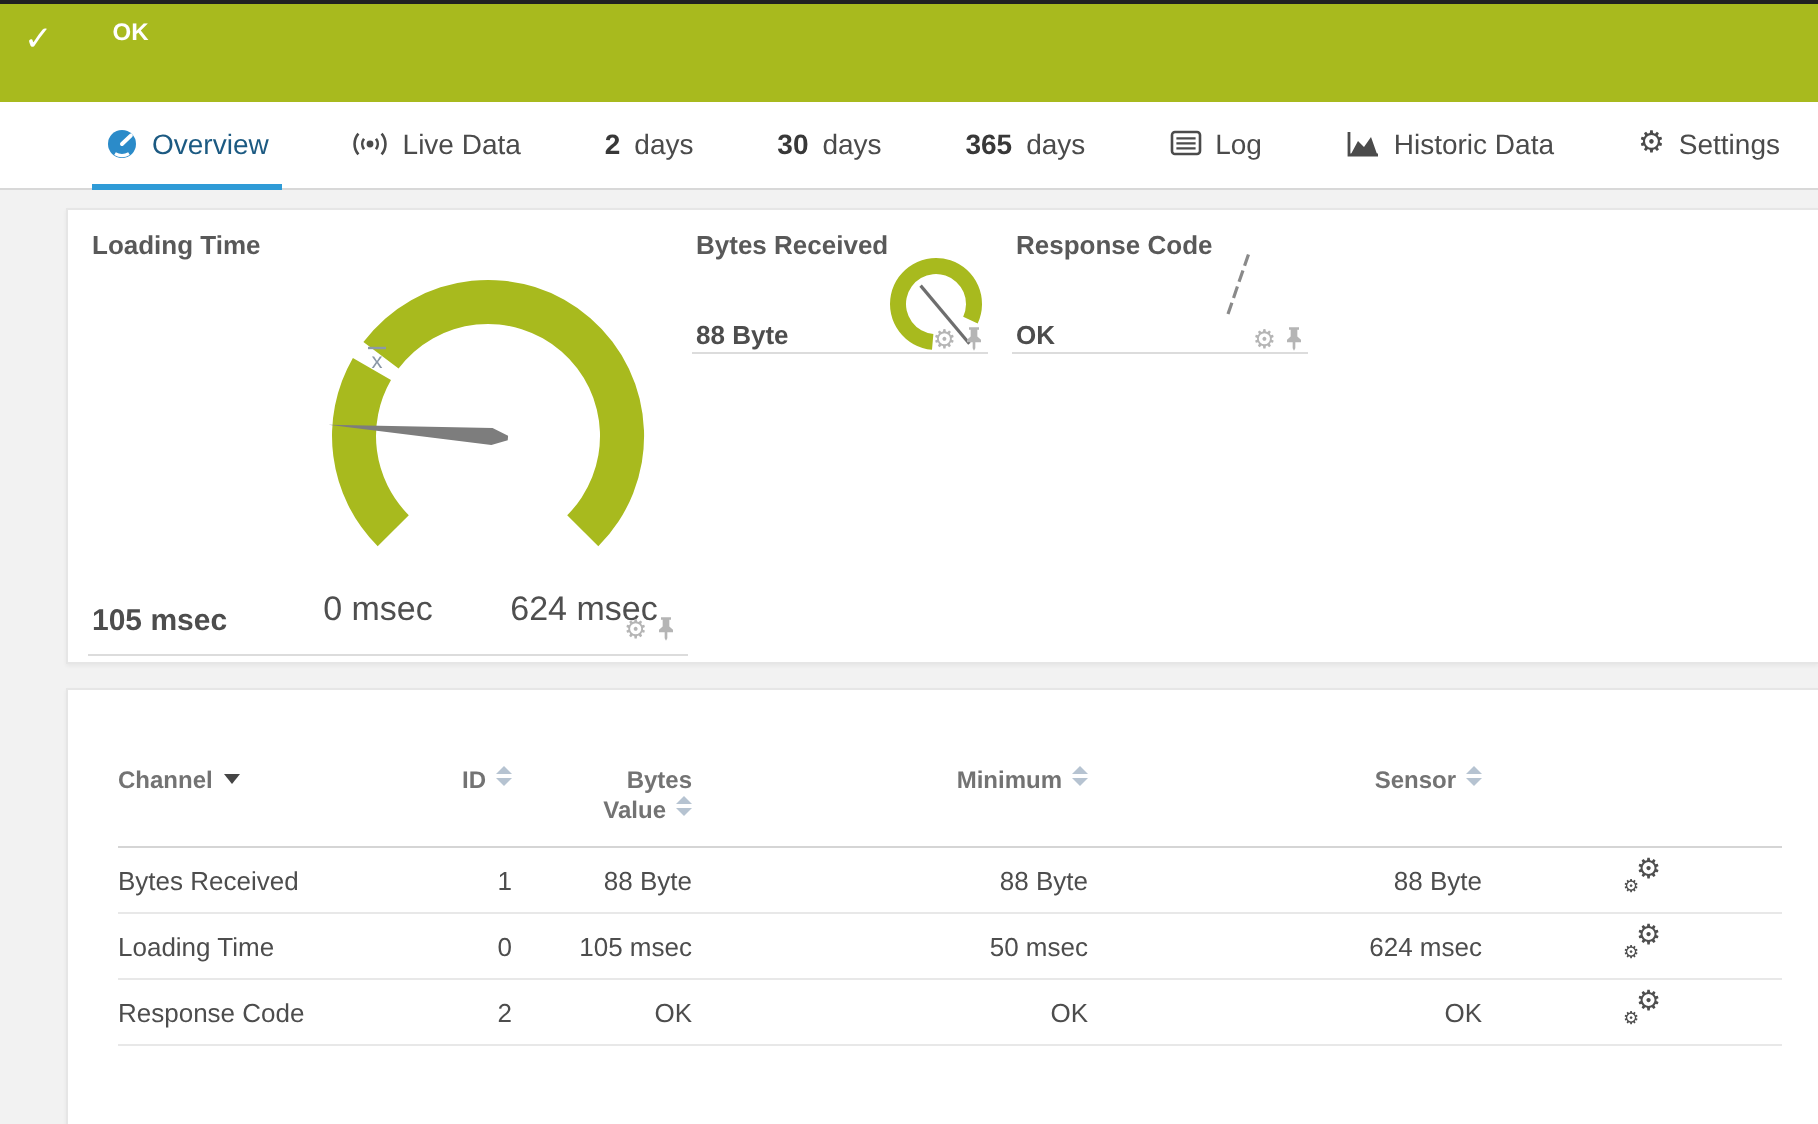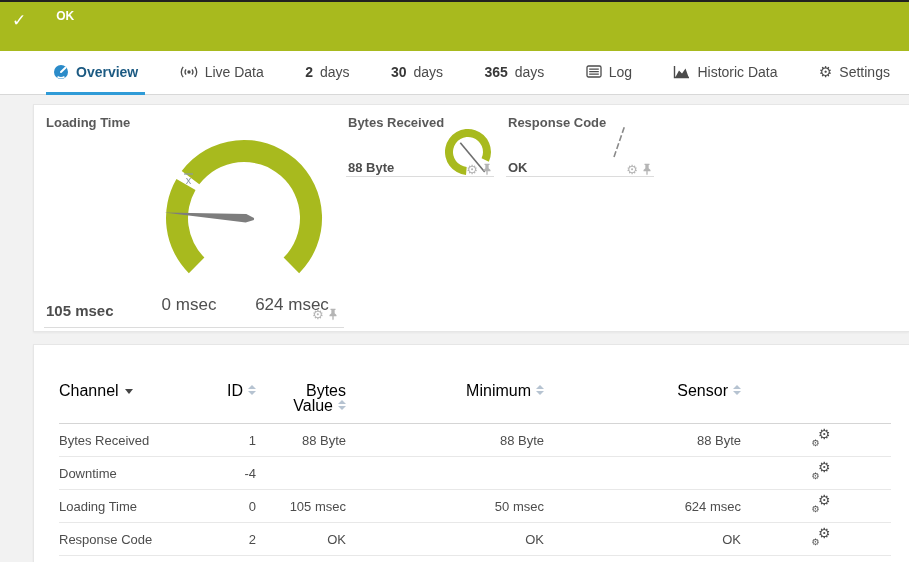--- a/index.html
+++ b/index.html
@@ -27,21 +27,21 @@
   
   .tabs{
     height:44px; background:#ffffff; border-bottom:1px solid #d8d8d8;
     display:flex; justify-content:space-between; align-items:stretch;
     padding:0 12px 0 46px;
   }
   .tab{
     display:flex; align-items:center; gap:7px; font-size:14px; color:#4b4b4b;
     padding:0 7px; cursor:pointer; border-bottom:3px solid transparent; margin-bottom:-1px;
   }
-  .tab.active{ color:#1c5a82; font-weight:bold; border-bottom-color:#2f9bd7; }
+  .tab.active{ color:#1c5a82; font-weight:normal; border-bottom-color:#2f9bd7; }
   .tab .num{ font-weight:bold; color:#383838; }
   .tab .glyph{ font-size:15px; line-height:1; }
   .tab svg{ display:block; }
 
   
   .main{ padding:9px 0 0 33px; }
   .card{
     background:#fff; border:1px solid #e6e6e6; border-right:none;
     box-shadow:0 1px 2px rgba(0,0,0,.05); position:relative;
   }
@@ -73,21 +73,21 @@
   .mini .divider{ left:0; width:148px; top:71px; }
   .mini .panel-actions{ right:2px; top:58px; }
   .mini-gauge{ position:absolute; left:94px; top:19px; }
   .rc-needle{ position:absolute; left:103px; top:16px; }
 
   
   table{ border-collapse:collapse; margin:30px 0 0 25px; table-layout:fixed; }
   col.c-channel{width:150px} col.c-id{width:57px} col.c-last{width:90px}
   col.c-min{width:198px} col.c-max{width:197px} col.c-act{width:140px}
   th{
-    font-size:16px; font-weight:normal; color:#000000; text-align:right;
+    font-size:12px; font-weight:bold; color:#737373; text-align:right;
     vertical-align:top; padding:8px 10px 10px 0; border-bottom:1px solid #d5d5d5;
     line-height:15px; white-space:nowrap;
   }
   th.left{ text-align:left; }
   td{
     font-size:13px; color:#4d4d4d; height:33px; padding:0 10px 0 0;
     text-align:right; border-bottom:1px solid #e8e8e8; white-space:nowrap;
   }
   td.left{ text-align:left; }
   td.act, th.act{ text-align:center; padding:0; }
@@ -261,28 +261,20 @@
       <tbody>
         <tr>
           <td class="left">Bytes Received</td>
           <td>1</td>
           <td>88 Byte</td>
           <td>88 Byte</td>
           <td>88 Byte</td>
           <td class="act"><span class="dgear"><span class="g1">⚙</span><span class="g2">⚙</span></span></td>
         </tr>
         <tr>
-          <td class="left">Downtime</td>
-          <td>-4</td>
-          <td></td>
-          <td></td>
-          <td></td>
-          <td class="act"><span class="dgear"><span class="g1">⚙</span><span class="g2">⚙</span></span></td>
-        </tr>
-        <tr>
           <td class="left">Loading Time</td>
           <td>0</td>
           <td>105 msec</td>
           <td>50 msec</td>
           <td>624 msec</td>
           <td class="act"><span class="dgear"><span class="g1">⚙</span><span class="g2">⚙</span></span></td>
         </tr>
         <tr>
           <td class="left">Response Code</td>
           <td>2</td>

